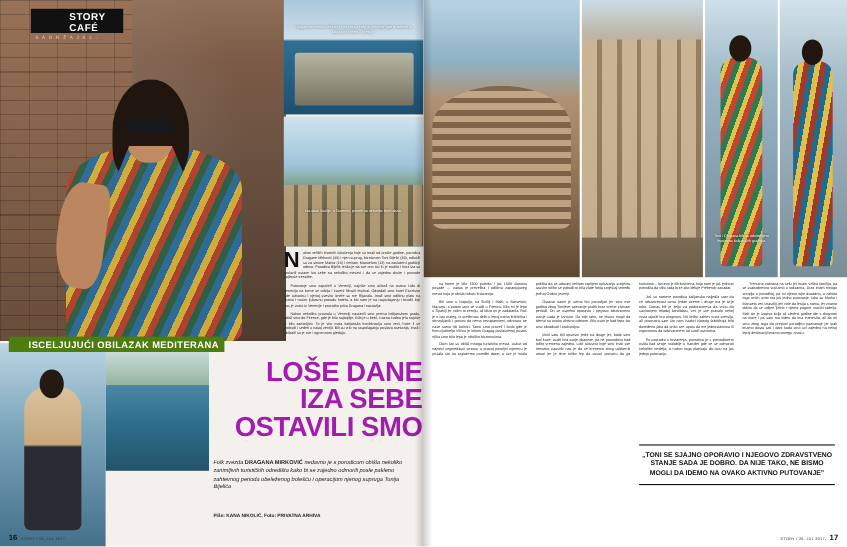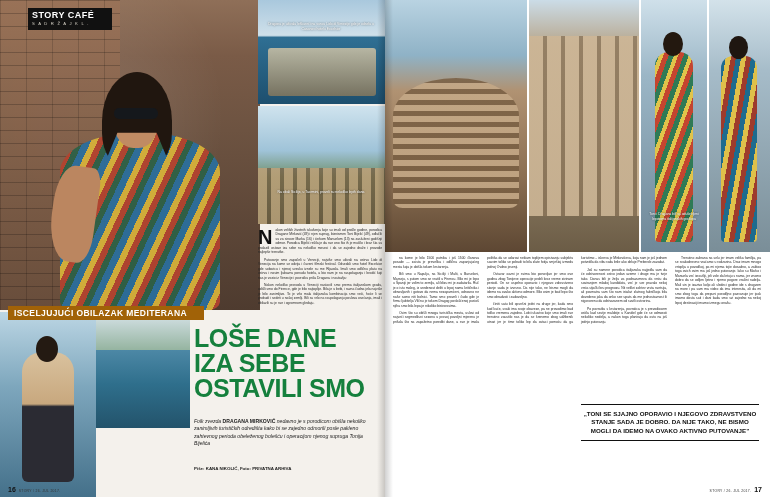--- a/index.html
+++ b/index.html
@@ -49,20 +49,21 @@
     color: #fff;
     z-index: 30;
     padding: 2px 4px;
     box-sizing: border-box;
   }
   .logo-box .l1 {
     font-size: 9px;
     font-weight: bold;
     letter-spacing: 0.5px;
     line-height: 10px;
+    margin-left: 31px;
   }
   .logo-box .l2 {
     font-size: 4.2px;
     letter-spacing: 1.2px;
     line-height: 7px;
     color: #d8d3c8;
   }
 
   
   .photo {
@@ -237,41 +238,42 @@
     text-align: center;
     z-index: 22;
     text-shadow: 0 0 2px rgba(0,0,0,0.8);
   }
 
   
   .ribbon {
     position: absolute;
     left: 8px; top: 306px;
     width: 196px; height: 14px;
-    background: #a16207;
+    background: #4d7c0f;
     color: #fff;
     font-size: 8.5px;
     font-weight: bold;
     letter-spacing: 0.4px;
     line-height: 14px;
-    padding-left: 6px;
+    padding-left: 18px;
     box-sizing: border-box;
     z-index: 25;
   }
   .headline {
     position: absolute;
     left: 194px; top: 326px;
     width: 190px;
     z-index: 25;
-    color: #15803d;
+    color: #a21caf;
     font-size: 25px;
     font-weight: bold;
     line-height: 25px;
     letter-spacing: -0.4px;
     text-transform: uppercase;
+    text-align: right;
   }
   .standfirst {
     position: absolute;
     left: 194px; top: 418px;
     width: 186px;
     font-size: 5.1px;
     line-height: 7.4px;
     color: #1b1b1b;
     font-style: italic;
     z-index: 25;

